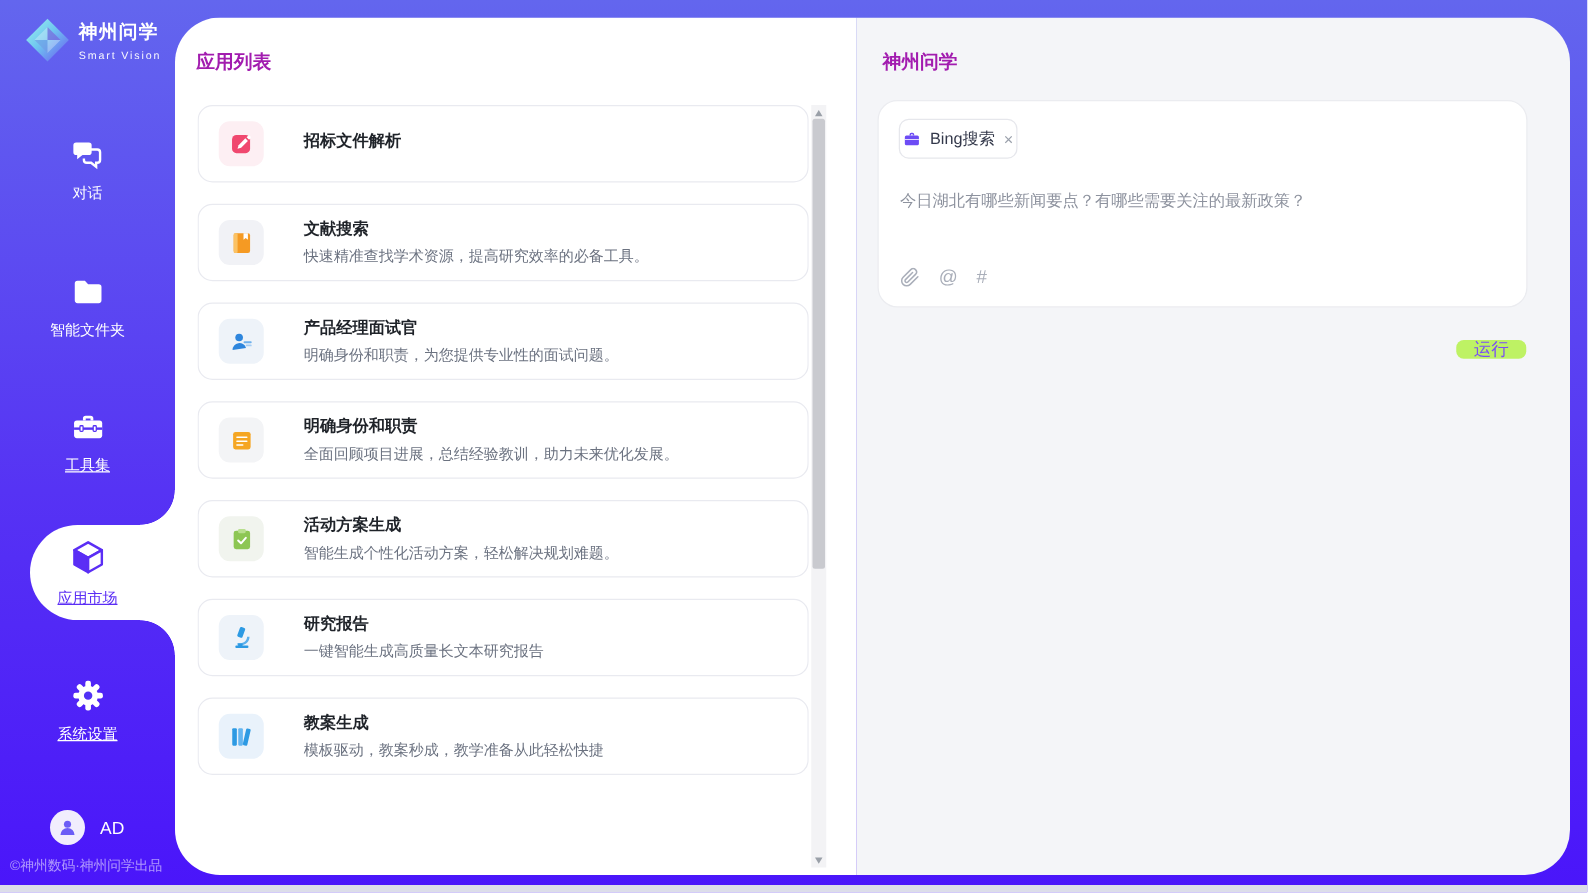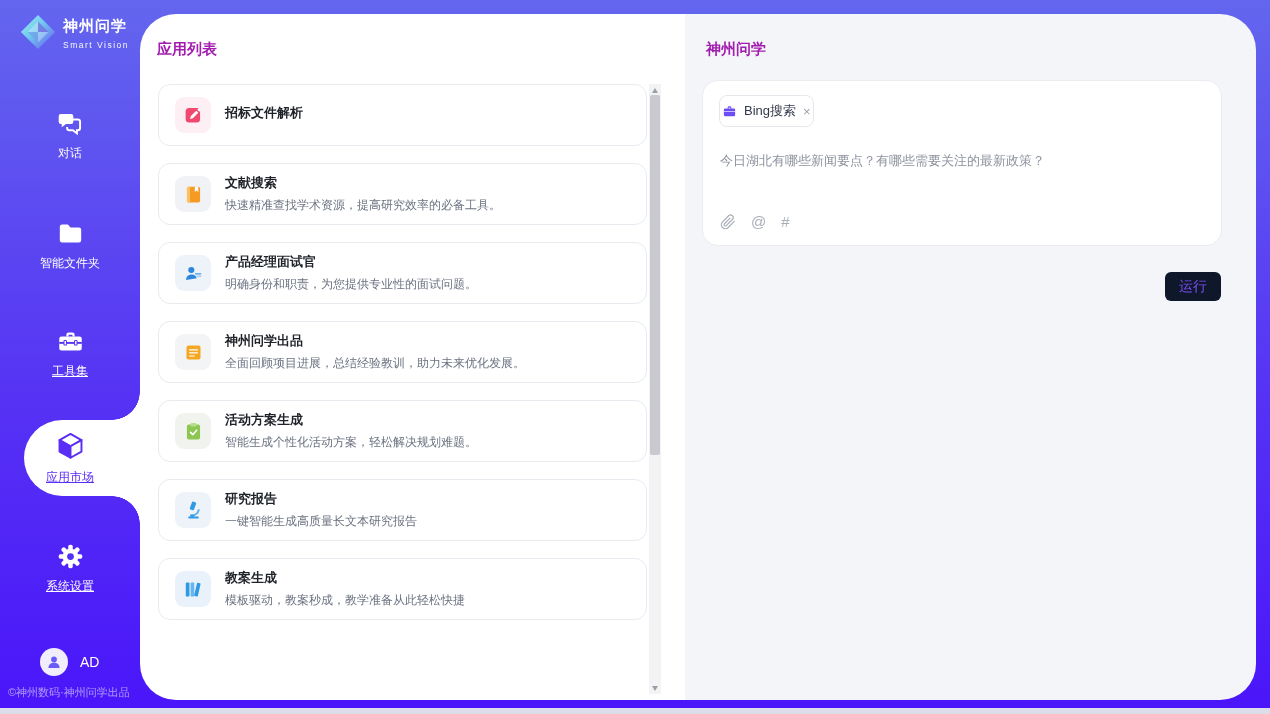--- a/index.html
+++ b/index.html
@@ -41,41 +41,41 @@
   .card.selected{background:#f3edfe;border:1px solid #9d6ff9;}
   .tile{width:36px;height:36px;border-radius:9px;display:flex;align-items:center;justify-content:center;flex:0 0 36px;}
   .t1{background:#fdeff3;}
   .t2{background:#f1f2f6;}
   .t3{background:#f6effb;}
   .t4{background:#eef3f9;}
   .t5{background:#f3f4f6;}
   .t6{background:#f1f4ee;}
   .t7{background:#eef3f9;}
   .t8{background:#e9f2fb;}
-  .card-text{margin-left:14px;min-width:0;}
+  .card-text{margin-left:32px;min-width:0;}
   .card-title{font-size:13px;font-weight:bold;color:#1f2329;margin-bottom:5px;}
   .card-desc{font-size:12px;color:#6b7280;white-space:nowrap;}
   .scrollbar{position:absolute;left:509px;top:70px;bottom:6px;width:12px;background:#f3f3f5;}
   .sb-arrow{position:absolute;left:0;width:12px;height:12px;display:flex;align-items:center;justify-content:center;}
   .sb-arrow.up{top:0;}
   .sb-arrow.down{bottom:0;}
   .tri-up{width:0;height:0;border-left:3.5px solid transparent;border-right:3.5px solid transparent;border-bottom:5px solid #9aa0a8;}
   .tri-down{width:0;height:0;border-left:3.5px solid transparent;border-right:3.5px solid transparent;border-top:5px solid #9aa0a8;}
   .sb-thumb{position:absolute;left:1px;top:11px;width:10px;height:360px;background:#c9cacf;border-radius:2px;}
 
   .detail-pane{position:relative;flex:1;background:#f4f5f8;}
   .detail-pane .pane-title{left:21px;}
   .composer-card{position:absolute;left:17px;top:66px;width:520px;height:166px;box-sizing:border-box;background:#fff;border:1px solid #ebecf0;border-radius:16px;}
   .chip{position:absolute;left:16px;top:14px;display:flex;align-items:center;gap:7px;height:30px;padding:0 2px;border:1px solid #e6e7ec;border-radius:8px;background:#fff;cursor:pointer;}
   .chip-label{font-size:13px;color:#33384a;}
   .chip-close{font-size:13px;color:#9aa0ab;cursor:pointer;line-height:1;}
   .query-text{position:absolute;left:17px;top:71px;font-size:13px;color:#8d929e;}
   .composer-icons{position:absolute;left:17px;bottom:15px;display:flex;align-items:center;gap:15px;color:#a9aeb9;}
   .glyph-icon{font-size:15px;color:#a9aeb9;cursor:pointer;}
-  .run-btn{position:absolute;right:35px;top:258px;height:29px;padding:0 14px;background:#0f172a;border:none;border-radius:6px;font-size:14px;color:#7a4ff5;cursor:pointer;font-family:inherit;display:flex;align-items:center;}
+  .run-btn{position:absolute;right:35px;top:258px;height:15px;padding:0 14px;background:#bef264;border:none;border-radius:6px;font-size:14px;color:#7a4ff5;cursor:pointer;font-family:inherit;display:flex;align-items:center;}
 </style>
 </head>
 <body>
 
 <div class="app">
 
   <div class="sidebar">
 
     <div class="logo">
       <span>
@@ -230,21 +230,21 @@
             <svg width="21" height="21" viewBox="0 0 24 24">
               <rect x="4" y="4" width="16" height="16" rx="2.2" fill="#f5a623"></rect>
               <g stroke="#fff" stroke-width="1.4" stroke-linecap="round">
                 <line x1="7.5" y1="9" x2="16.5" y2="9"></line>
                 <line x1="7.5" y1="12.5" x2="16.5" y2="12.5"></line>
                 <line x1="7.5" y1="16" x2="12.8" y2="16"></line>
               </g>
             </svg>
           </div>
           <div class="card-text">
-            <div class="card-title">神州问学出品</div>
+            <div class="card-title">明确身份和职责</div>
             <div class="card-desc">全面回顾项目进展，总结经验教训，助力未来优化发展。</div>
           </div>
         </div>
 
         <div class="card">
           <div class="tile t6">
             <svg width="21" height="21" viewBox="0 0 24 24">
               <rect x="4.5" y="4" width="15" height="17" rx="2.2" fill="#8dc653"></rect>
               <rect x="8.5" y="2.4" width="7" height="4" rx="1.3" fill="#b8df8e"></rect>
               <polyline points="8.6,13 11.2,15.6 15.6,10.6" stroke="#fff" stroke-width="1.8" fill="none" stroke-linecap="round" stroke-linejoin="round"></polyline>

